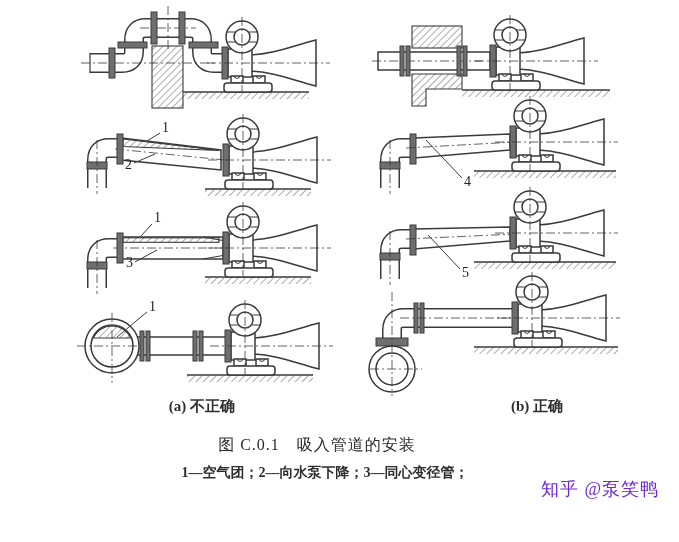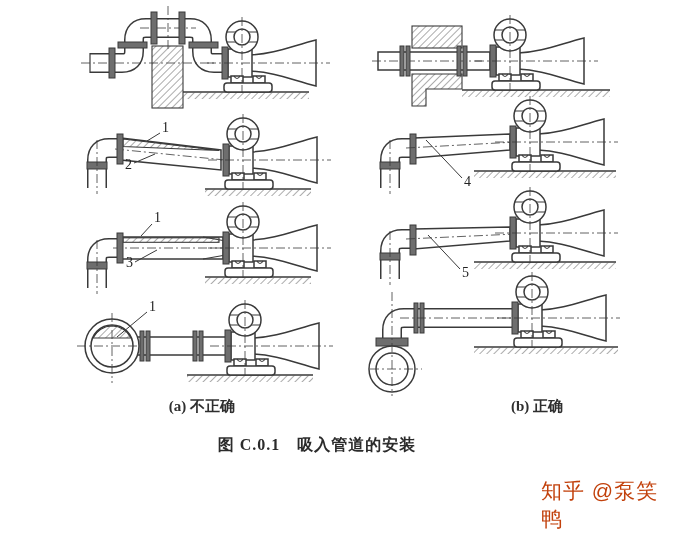--- a/index.html
+++ b/index.html
@@ -14,24 +14,24 @@
   .gnd {stroke:#3a3a3a;stroke-width:1.3;}
   .pk  {stroke:#3a3a3a;stroke-width:20;fill:none;}
   .pw  {stroke:#ffffff;stroke-width:17;fill:none;}
   .hf  {fill:url(#hatch);stroke:#3a3a3a;stroke-width:1.1;}
   .hfn {fill:url(#hatch);stroke:none;}
   .ldr {stroke:#3a3a3a;stroke-width:1;fill:none;}
   .lbl {font-family:"Liberation Serif",serif;font-size:14px;fill:#222;}
   
   .cap {position:absolute;font-size:15px;font-weight:bold;color:#2e2e2e;text-align:right;}
   .ttl {position:absolute;left:117px;top:435px;width:400px;text-align:center;
-        font-size:16px;font-weight:bold;color:#2b2b2b;letter-spacing:1px;}
+        font-size:16px;font-weight:normal;color:#2b2b2b;letter-spacing:1px;}
   .lg  {position:absolute;text-align:center;font-size:14px;font-weight:bold;color:#2e2e2e;}
-  .wm  {position:absolute;left:541px;top:477px;font-size:21px;letter-spacing:1px;
-        color:#c2410c;font-family:Liberation Sans, sans-serif;}
+  .wm  {position:absolute;left:541px;top:477px;font-size:18px;letter-spacing:1px;
+        color:#6d28d9;font-family:Liberation Serif, serif;}
 </style>
 </head>
 <body>
 
 <div id="stage">
 
   <svg width="0" height="0" style="position:absolute" aria-hidden="true">
     <defs>
       <pattern id="hatch" width="5" height="5" patternUnits="userSpaceOnUse" patternTransform="rotate(45)">
         <line x1="0" y1="0" x2="0" y2="5" stroke="#5a5a5a" stroke-width="1"></line>
@@ -175,15 +175,16 @@
     <rect class="f" x="50" y="31" width="4" height="30"></rect>
     <line class="cl" x1="30" y1="46" x2="146" y2="46"></line>
     <line class="gnd" x1="104" y1="75" x2="248" y2="75"></line>
     <rect class="hfn" x="104" y="75" width="144" height="7"></rect>
     <use href="#pump" x="142" y="46"></use>
   </svg>
 
   <div class="cap" style="left:125px;top:397px;width:110px">(a) 不正确</div>
   <div class="cap" style="left:463px;top:397px;width:100px">(b) 正确</div>
   <div class="ttl">图 C.0.1　吸入管道的安装</div>
+  <div class="lg" style="left:115px;top:464px;width:420px">1—空气团；2—向水泵下降；3—同心变径管；</div>
   <div class="wm">知乎 @泵笑鸭</div>
 
 </div>
 
 </body></html>

